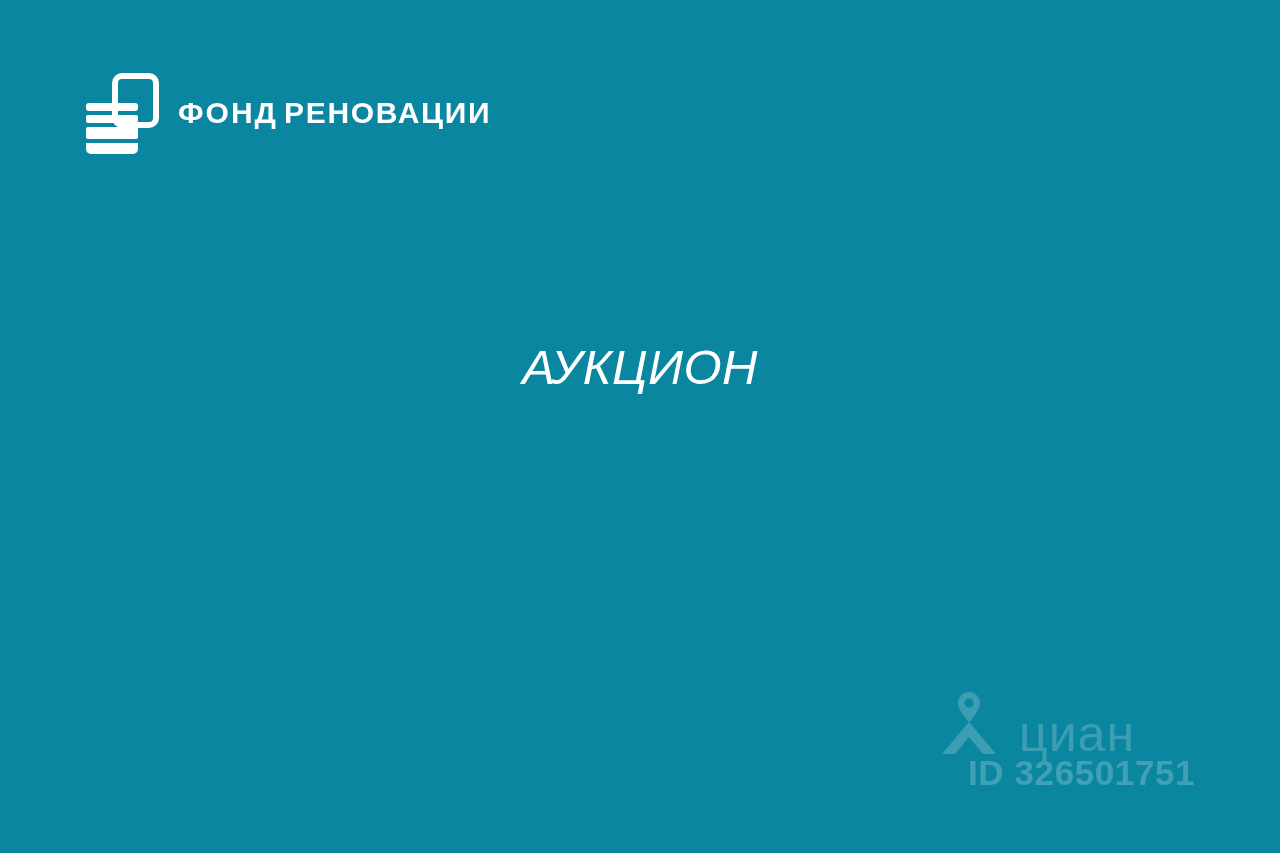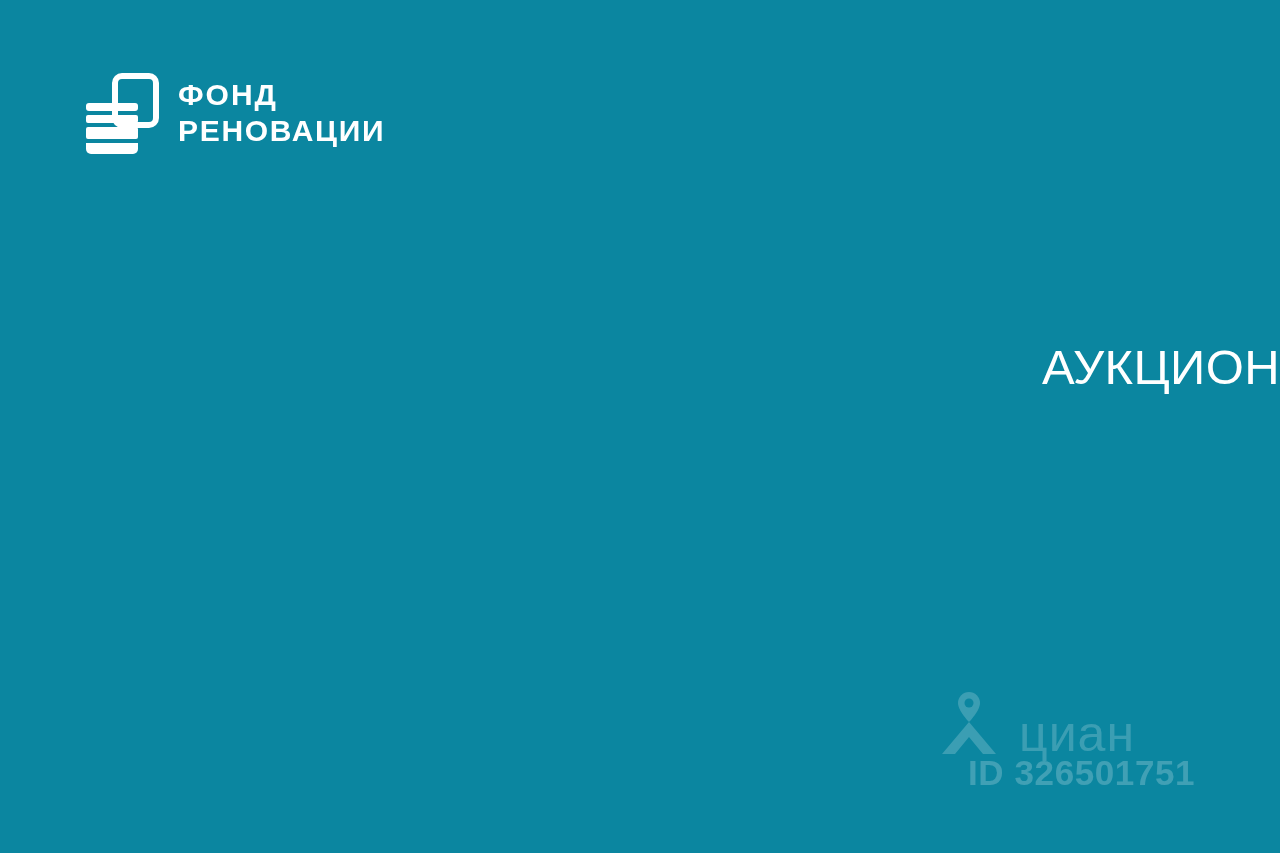--- a/index.html
+++ b/index.html
@@ -38,21 +38,21 @@
     position:relative;
     width:78px;
     height:84px;
     flex:none;
   }
 
   .brand-mark svg { display:block; width:78px; height:84px; }
 
   .brand-word {
     display:flex;
-    flex-direction:column;
+    flex-direction:row;
     justify-content:center;
     gap:6px;
     padding-bottom:2px;
   }
 
   .brand-line {
     color:#ffffff;
     font-weight:700;
     font-size:30px;
     line-height:1.0;
@@ -61,26 +61,27 @@
   }
 
   .brand-line.line-2 { letter-spacing:1.7px; }
 
   
   .headline {
     position:absolute;
     left:0;
     right:0;
     top:336px;
-    text-align:right;
+    text-align:center;
     color:#ffffff;
     font-weight:300;
     font-size:49px;
     line-height:62px;
     letter-spacing:0.4px;
+    font-style:italic;
   }
 
   .headline .hl-line { display:block; white-space:nowrap; }
 
   
   .watermark {
     position:absolute;
     left:938px;
     top:690px;
     width:240px;

